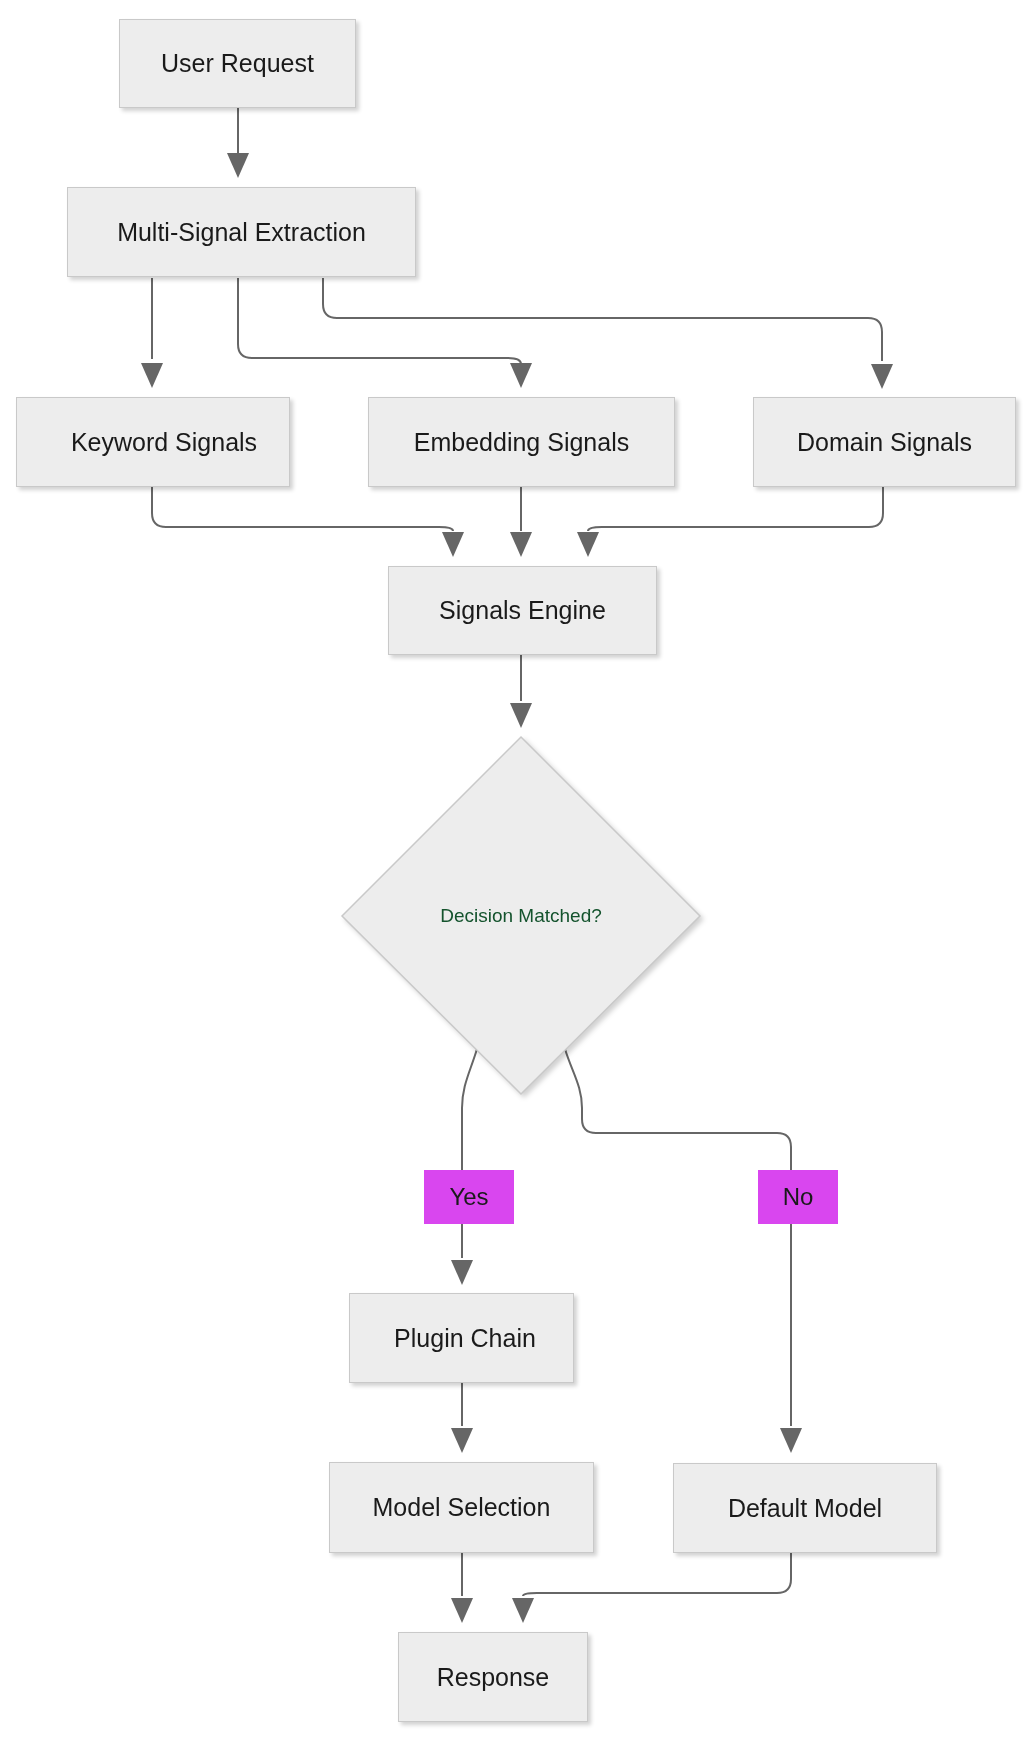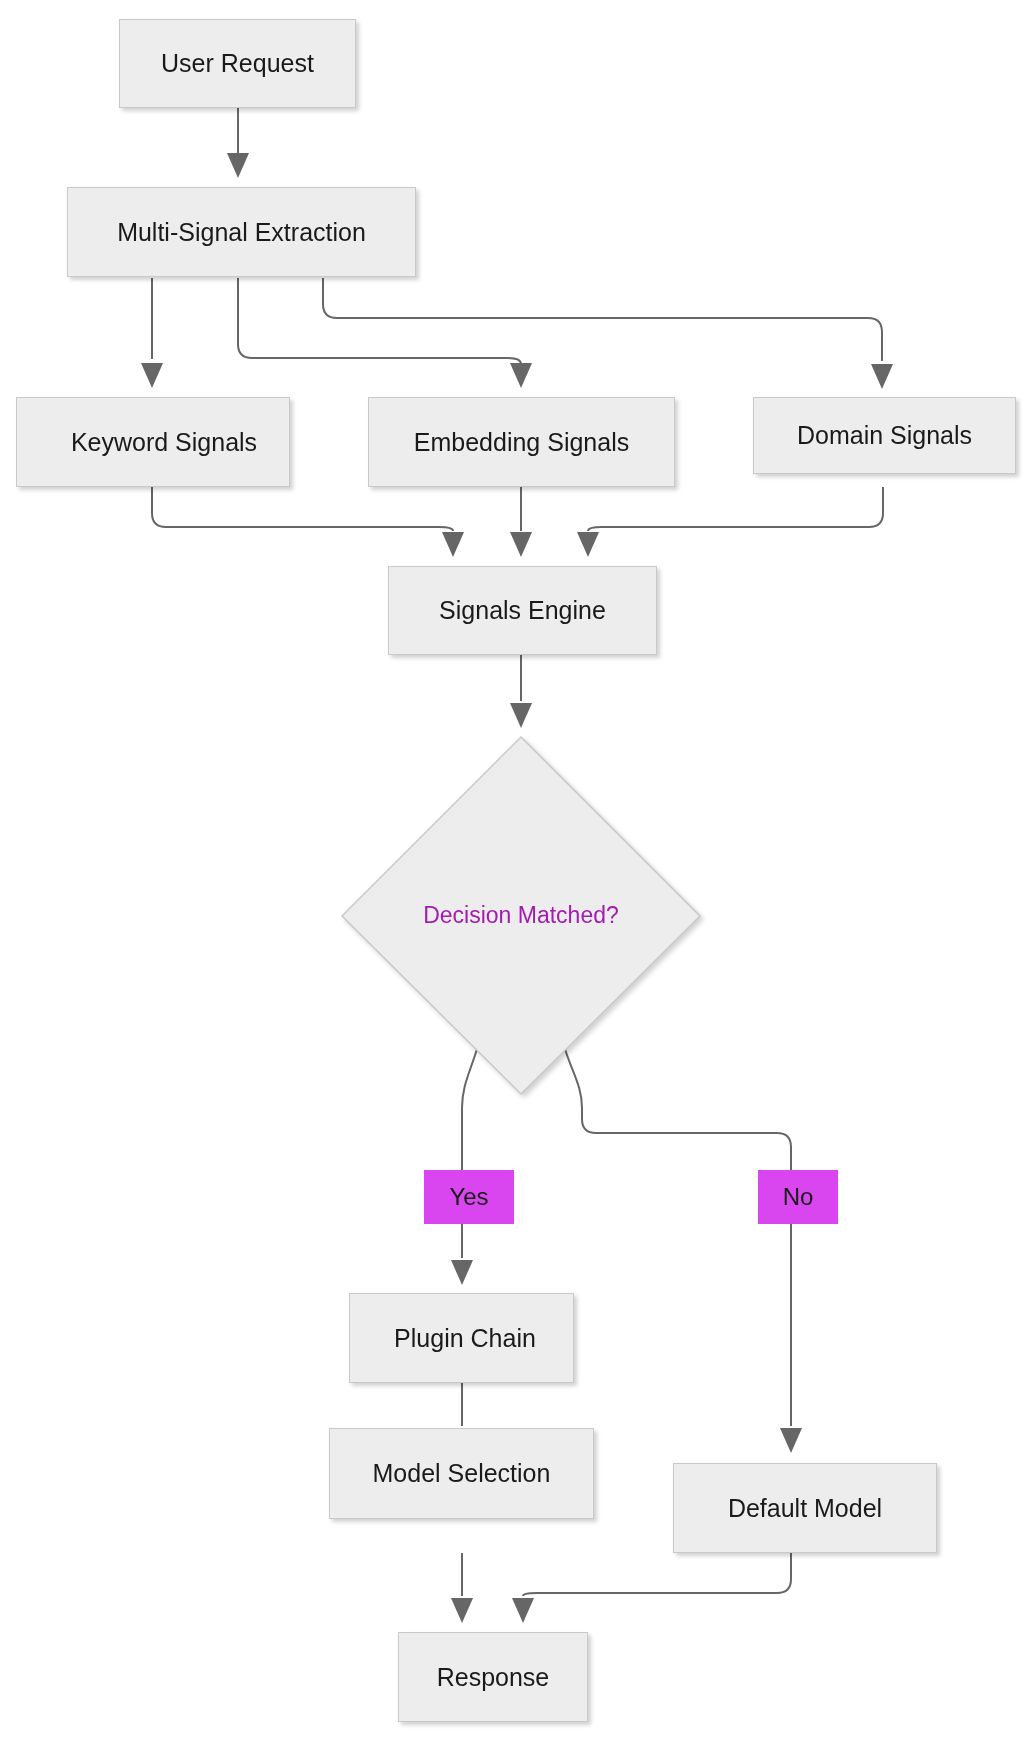--- a/index.html
+++ b/index.html
@@ -40,45 +40,45 @@
     fill: #ededed;
     stroke: #c9c9c9;
     stroke-width: 1.5;
     filter: drop-shadow(3px 3px 2.5px rgba(0,0,0,0.18));
   }
   .diamond-label {
     position: absolute;
     display: flex;
     align-items: center;
     justify-content: center;
-    font-size: 23px;
-    color: #a21caf;
+    font-size: 19px;
+    color: #14532d;
     white-space: nowrap;
     pointer-events: none;
   }
   .edge-label {
     position: absolute;
     display: flex;
     align-items: center;
     justify-content: center;
     background: #d946ef;
     font-size: 24px;
     color: #1a1a1a;
     padding: 4px 8px;
     white-space: nowrap;
   }
   
   #n-user-request      { left: 119px; top: 19px;   width: 237px; height: 89px; }
   #n-multi-signal      { left: 67px;  top: 187px;  width: 349px; height: 90px; }
   #n-keyword-signals   { left: 16px;  top: 397px;  width: 274px; height: 90px; padding-left: 22px; }
   #n-embedding-signals { left: 368px; top: 397px;  width: 307px; height: 90px; }
-  #n-domain-signals    { left: 753px; top: 397px;  width: 263px; height: 77px; }
+  #n-domain-signals    { left: 753px; top: 397px;  width: 263px; height: 90px; }
   #n-decision-engine   { left: 388px; top: 566px;  width: 269px; height: 89px; }
   #n-plugin-chain      { left: 349px; top: 1293px; width: 225px; height: 90px; padding-left: 7px; }
-  #n-model-selection   { left: 329px; top: 1428px; width: 265px; height: 91px; }
+  #n-model-selection   { left: 329px; top: 1462px; width: 265px; height: 91px; }
   #n-default-model     { left: 673px; top: 1463px; width: 264px; height: 90px; text-align: center; }
   #n-response          { left: 398px; top: 1632px; width: 190px; height: 90px; }
   #lbl-decision-matched { left: 342px; top: 737px; width: 358px; height: 357px; }
   #lbl-yes { left: 424px; top: 1170px; width: 74px; height: 46px; }
   #lbl-no  { left: 758px; top: 1170px; width: 64px; height: 46px; }
 </style>
 </head>
 <body>
 
 <div id="canvas">

